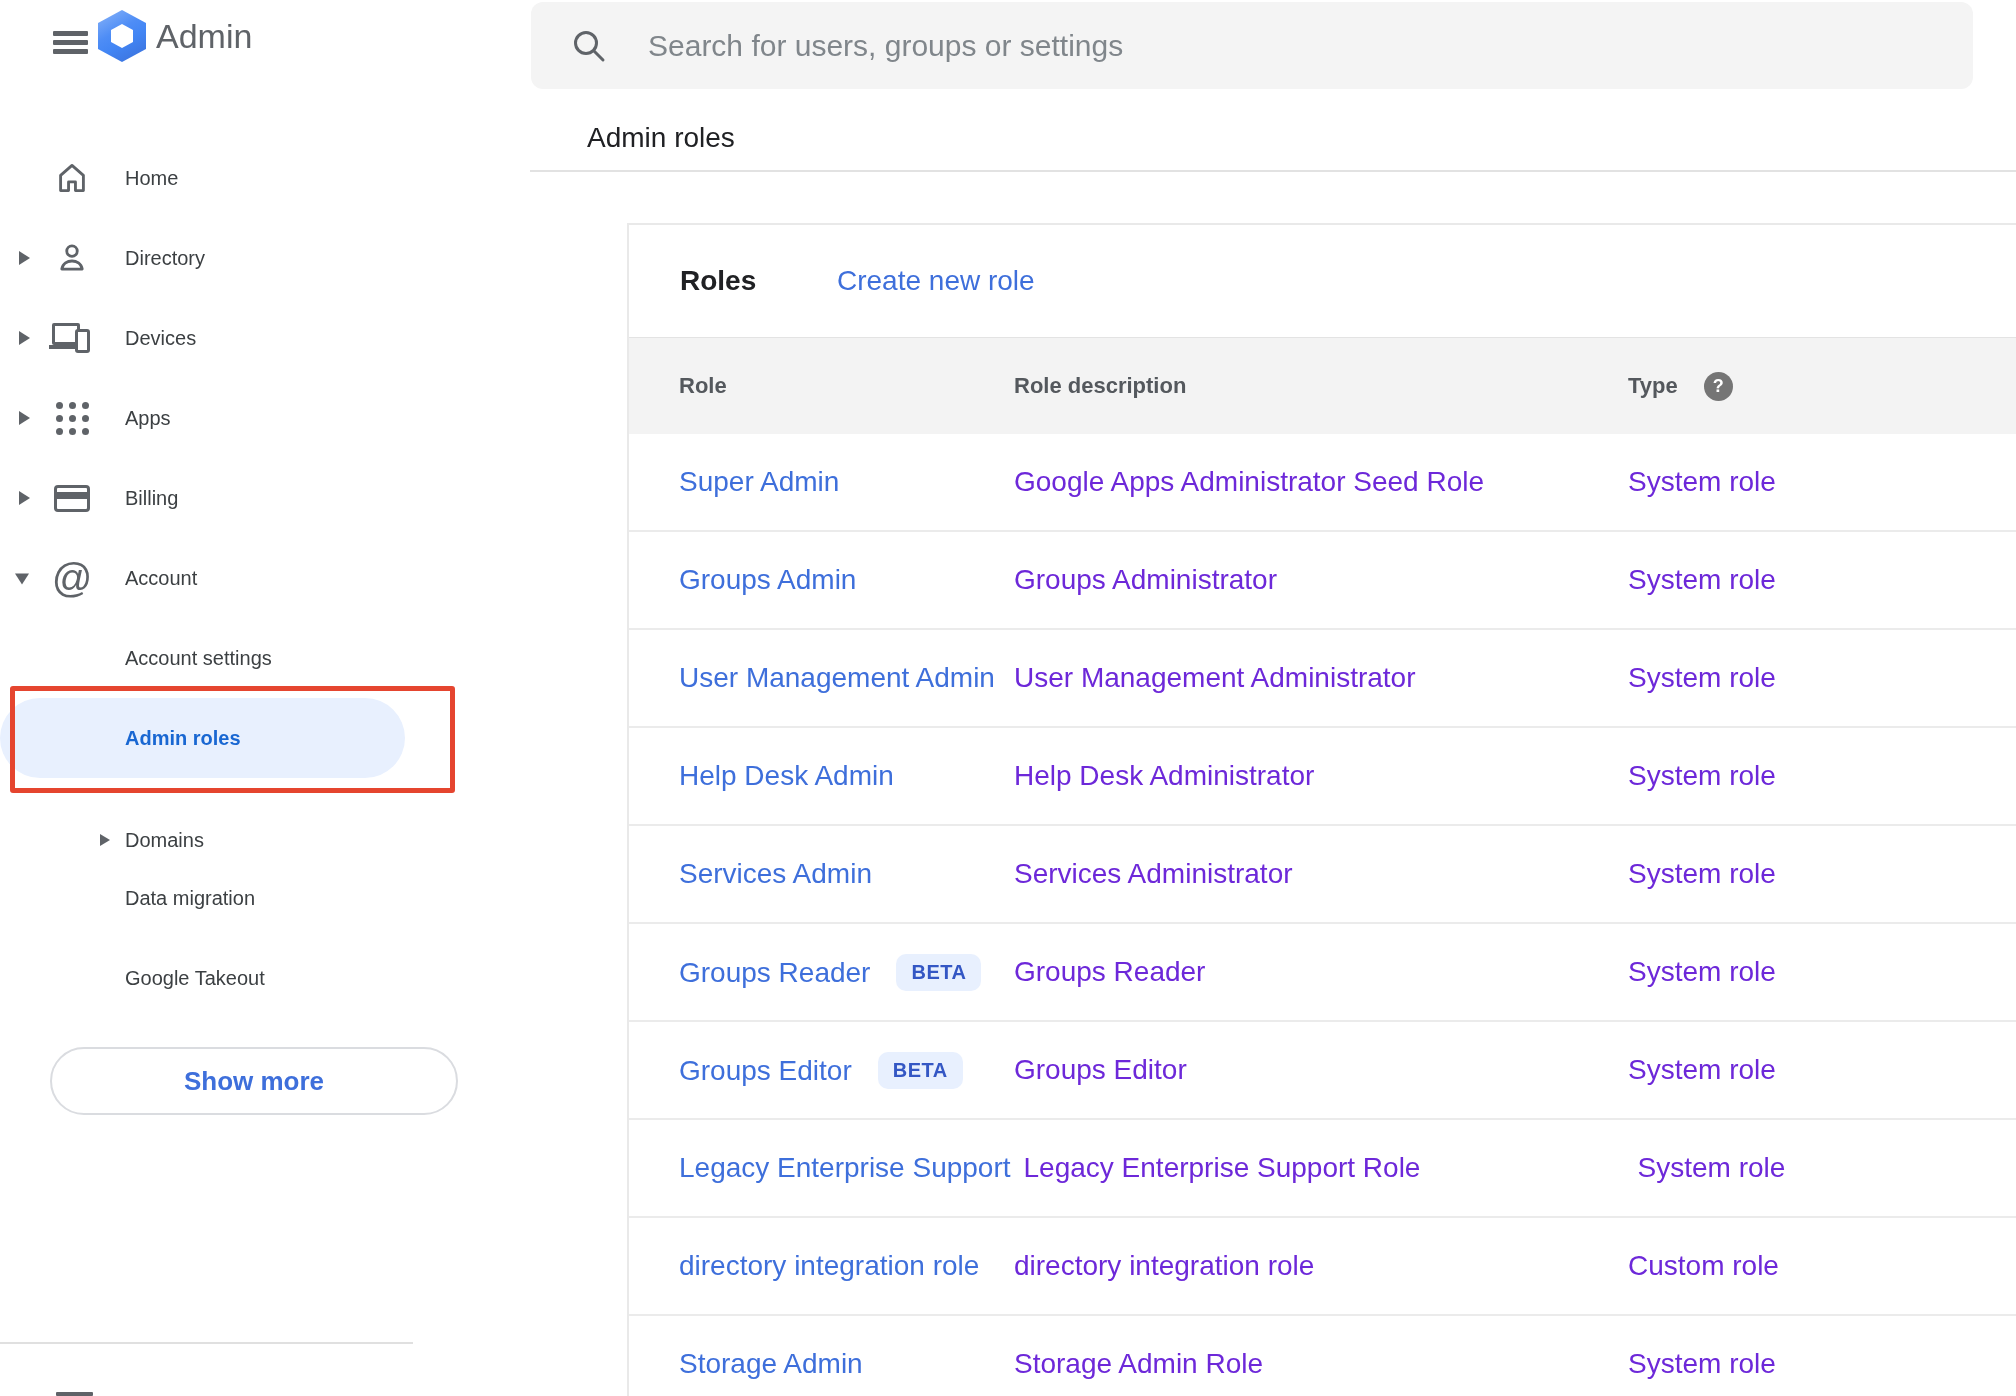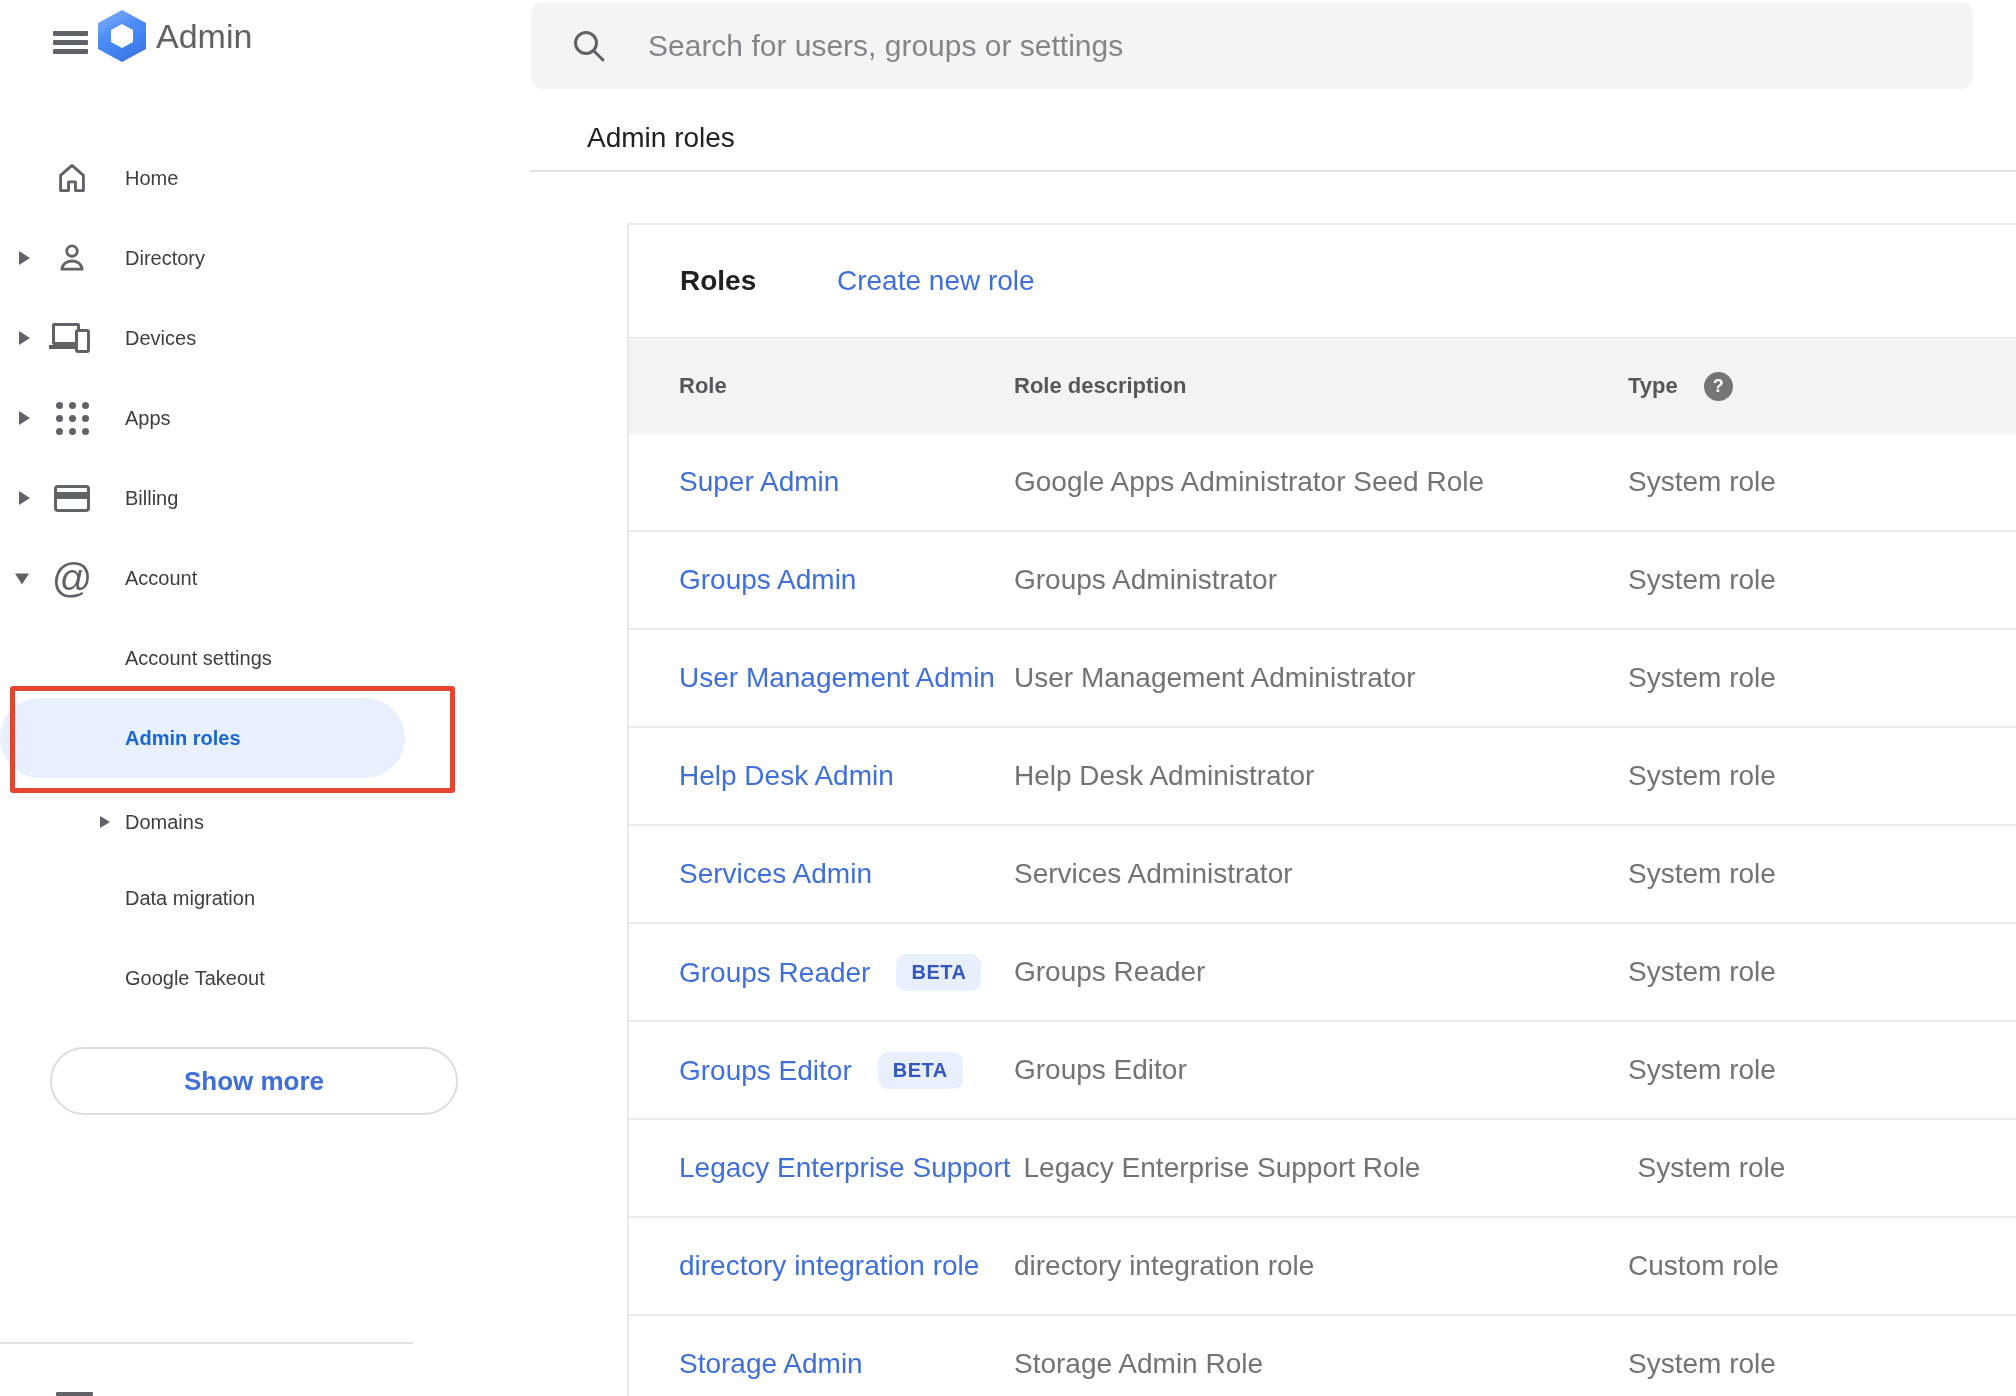--- a/index.html
+++ b/index.html
@@ -84,21 +84,21 @@
   .c1 { flex:0 0 372px; padding-left:50px; }
   .c2 { flex:0 0 601px; }
   .c3 { flex:1 1 auto; display:flex; align-items:center; }
   #thead { height:97px; background:var(--band-bg); border-top:1px solid #e3e3e3; }
   #thead .hcell { font-size:22px; font-weight:bold; color:#54585d; }
   .help-circle { margin-left:26px; width:29px; height:29px; border-radius:50%; background:#757575;
     color:#fff; font-size:18px; font-weight:bold; display:flex; align-items:center; justify-content:center; cursor:pointer; }
 
   .data-row { height:98px; border-bottom:2px solid #ebebeb; background:#fff; }
   .role-link { font-size:28px; color:var(--link-blue); cursor:pointer; white-space:nowrap; }
-  .role-desc, .role-type { font-size:28px; color:#737373; white-space:nowrap; }
+  .role-desc, .role-type { font-size:28px; color:#6d28d9; white-space:nowrap; }
   .beta-badge { display:inline-block; margin-left:26px; padding:7px 15px; border-radius:10px;
     background:var(--beta-bg); color:var(--beta-text); font-size:20px; font-weight:bold;
     letter-spacing:0.5px; vertical-align:3px; }
 </style>
 </head>
 <body>
 
 <div id="stage">
 
   <div id="hamburger" class="abs">
@@ -185,21 +185,21 @@
           </span>
           <span class="nav-label">Account</span>
         </div>
         <div class="nav-item" style="top: 618px;">
           <span class="nav-label">Account settings</span>
         </div>
         <div class="nav-item selected" style="top: 698px;">
           <span class="pill"></span>
           <span class="nav-label">Admin roles</span>
         </div>
-        <div class="nav-item" style="top: 782px;">
+        <div class="nav-item" style="top: 800px;">
           <span class="tri sub-right"></span>
           <span class="nav-label">Domains</span>
         </div>
         <div class="nav-item" style="top: 858px;">
           <span class="nav-label">Data migration</span>
         </div>
         <div class="nav-item" style="top: 938px; text-decoration: underline;">
           <span class="nav-label">Google Takeout</span>
         </div>
       </nav>

